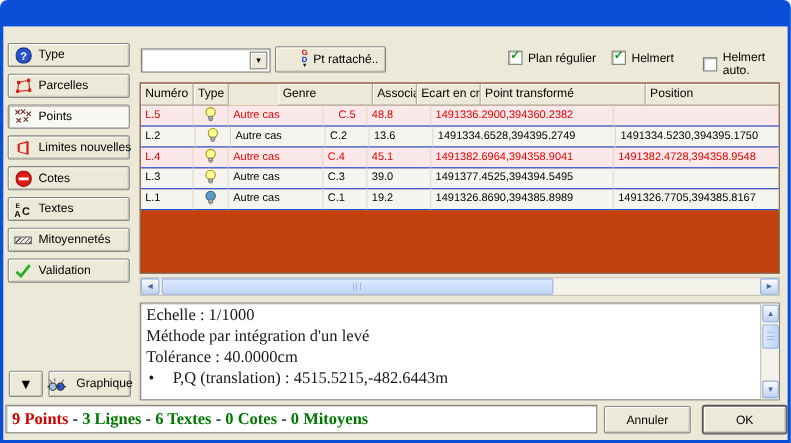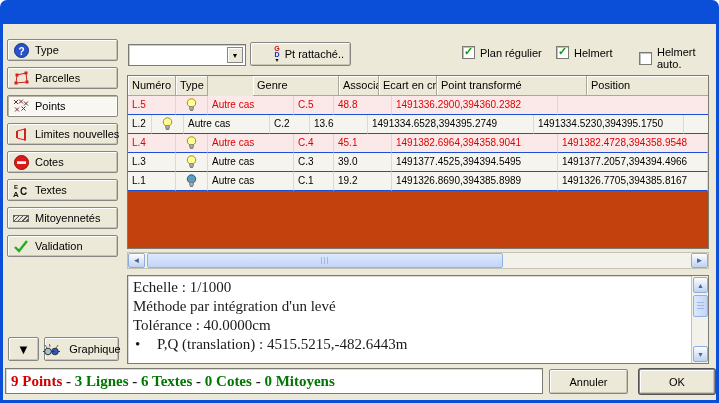--- a/index.html
+++ b/index.html
@@ -284,27 +284,27 @@
           <div class="tr" style="background: rgb(251, 233, 233); color: rgb(224, 0, 0);">
             <div class="td" style="width: 48px;">L.5</div>
             <div class="td bulb" style="width: 32px;">
               <span><svg width="11" height="13">
                   <circle cx="5.5" cy="5" r="4.2" fill="#ffff99" stroke="#a89000"></circle>
                   <rect x="3.8" y="8.8" width="3.4" height="2.4" fill="#c9c9c9" stroke="#777"></rect>
                   <path d="M4 12.4 h3" stroke="#777"></path>
                 </svg></span>
             </div>
             <div class="td" style="width: 86px;">Autre cas</div>
-            <div class="td" style="width: 40px;">C.5</div>
+            <div class="td" style="width: 40px; text-align: center;">C.5</div>
             <div class="td" style="width: 58px;">48.8</div>
             <div class="td" style="width: 166px;">1491336.2900,394360.2382</div>
             <div class="td fill"></div>
           </div>
           <div class="tr">
-            <div class="td" style="width: 24px;">L.2</div>
+            <div class="td" style="width: 50px;">L.2</div>
             <div class="td bulb" style="width: 32px;">
               <span><svg width="11" height="13">
                   <circle cx="5.5" cy="5" r="4.2" fill="#ffff99" stroke="#a89000"></circle>
                   <rect x="3.8" y="8.8" width="3.4" height="2.4" fill="#c9c9c9" stroke="#777"></rect>
                   <path d="M4 12.4 h3" stroke="#777"></path>
                 </svg></span>
             </div>
             <div class="td" style="width: 86px;">Autre cas</div>
             <div class="td" style="width: 40px;">C.2</div>
             <div class="td" style="width: 58px;">13.6</div>
@@ -334,21 +334,20 @@
               <span><svg width="11" height="13">
                   <circle cx="5.5" cy="5" r="4.2" fill="#ffff99" stroke="#a89000"></circle>
                   <rect x="3.8" y="8.8" width="3.4" height="2.4" fill="#c9c9c9" stroke="#777"></rect>
                   <path d="M4 12.4 h3" stroke="#777"></path>
                 </svg></span>
             </div>
             <div class="td" style="width: 86px;">Autre cas</div>
             <div class="td" style="width: 40px;">C.3</div>
             <div class="td" style="width: 58px;">39.0</div>
             <div class="td" style="width: 166px;">1491377.4525,394394.5495</div>
-            <div class="td" style="width: 150px;">1491377.2057,394394.4966</div>
             <div class="td fill"></div>
           </div>
           <div class="tr">
             <div class="td" style="width: 48px;">L.1</div>
             <div class="td bulb" style="width: 32px;">
               <span><svg width="11" height="13">
                   <circle cx="5.5" cy="5" r="4.2" fill="#5b9cc0" stroke="#2d5d78"></circle>
                   <rect x="3.8" y="8.8" width="3.4" height="2.4" fill="#c9c9c9" stroke="#777"></rect>
                   <path d="M4 12.4 h3" stroke="#777"></path>
                 </svg></span>

